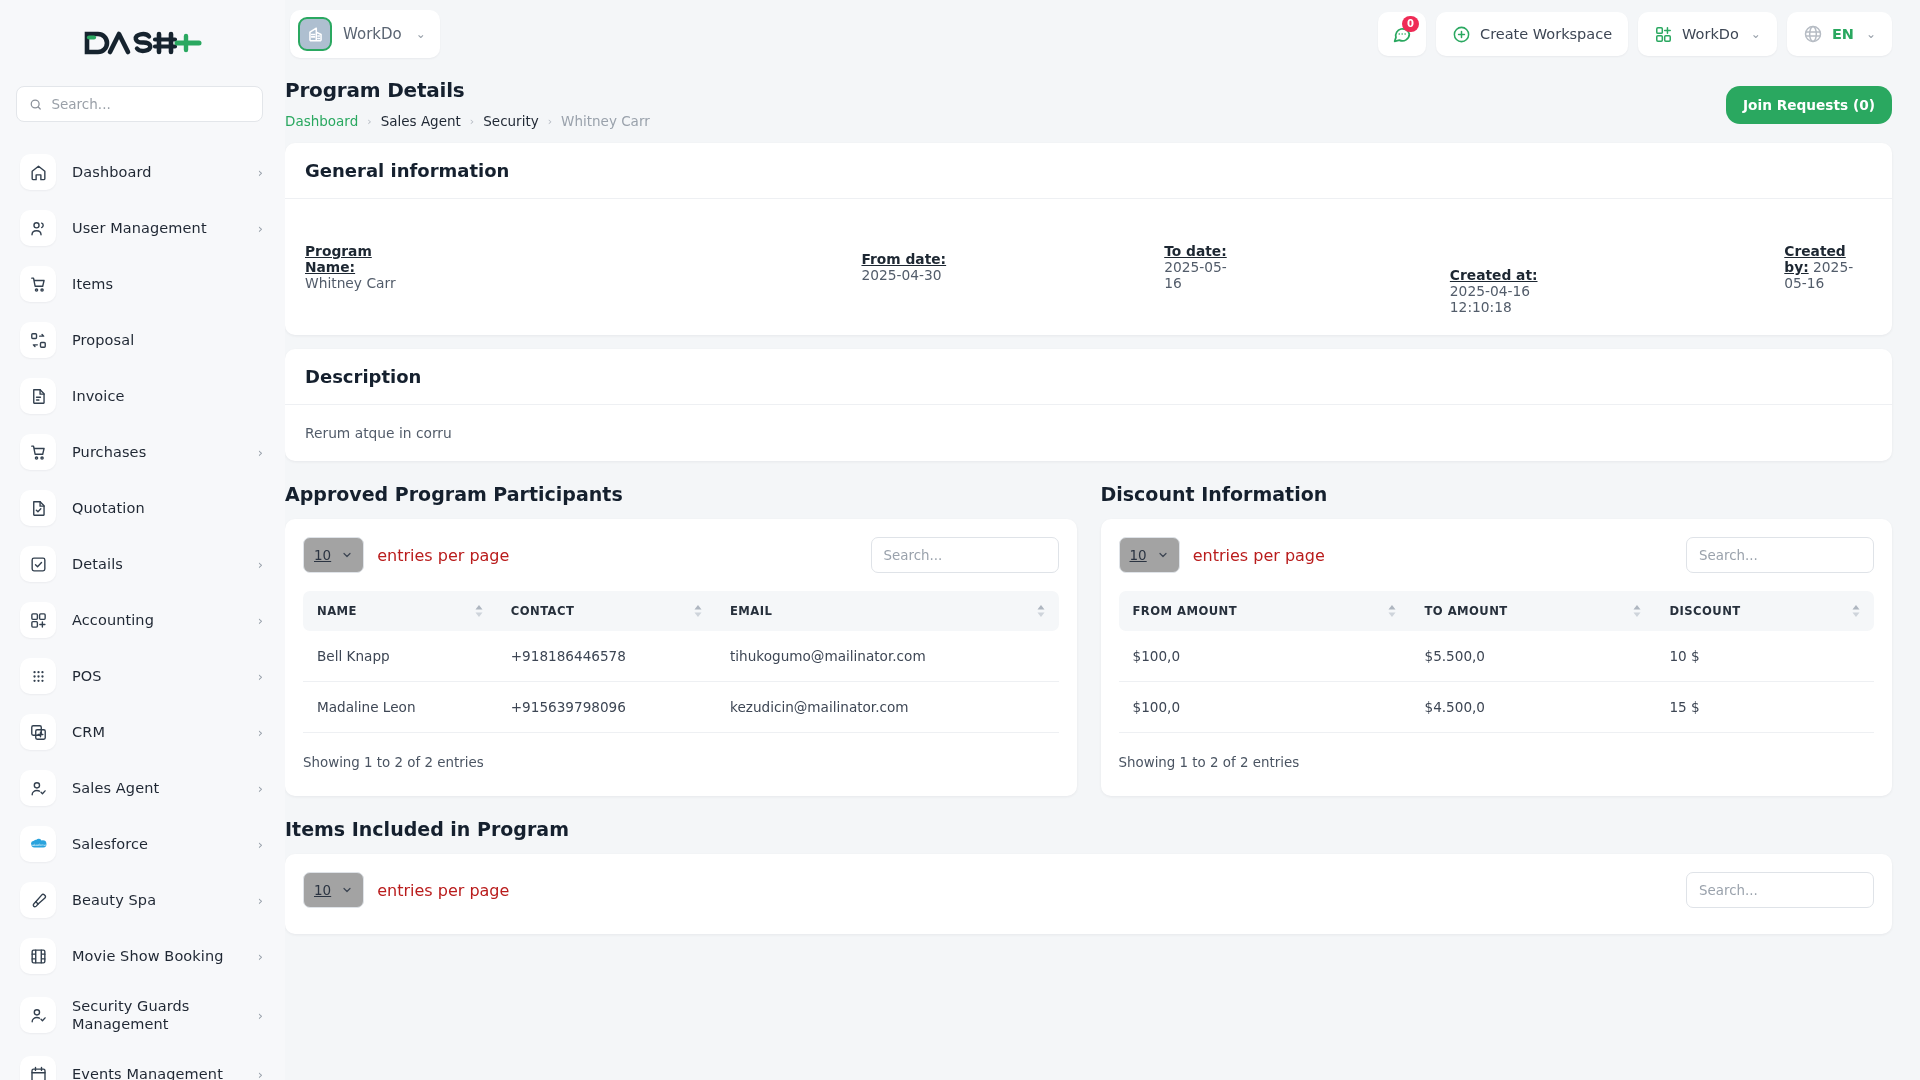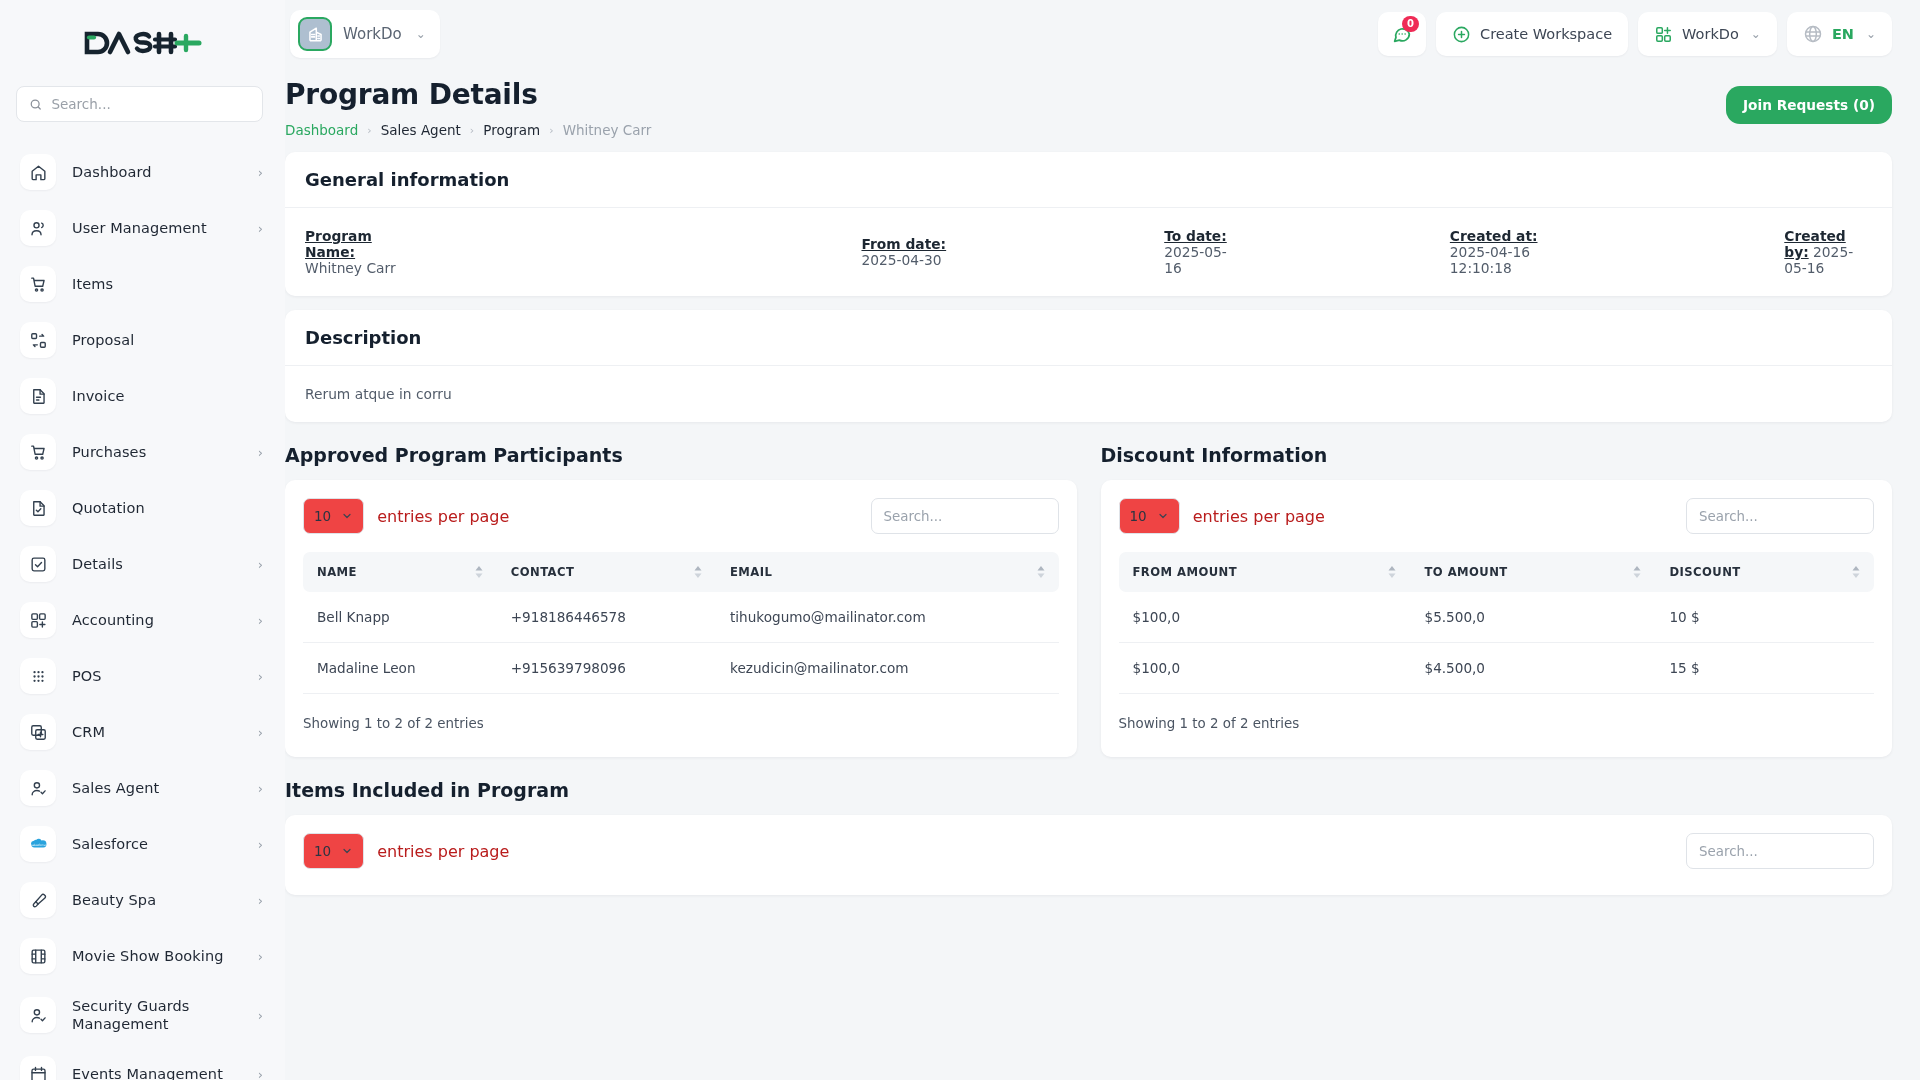--- a/index.html
+++ b/index.html
@@ -75,21 +75,21 @@
   .tb-icon-btn { width: 48px; padding: 0; justify-content: center; position: relative; }
   .badge {
     position: absolute; top: 4px; right: 7px; background: #ef2b56; color: #fff;
     font-size: 10px; line-height: 1; border-radius: 9px; padding: 3px 5px; font-weight: 700;
   }
   .chev-sm { color: #98a0aa; font-size: 12px; margin-left: 3px; }
   .lang-txt { color: #2aa860; font-weight: 600; font-size: 14.5px; }
 
   .content { flex: 1; padding: 0 28px 0 0; overflow: hidden; }
   .page-head { display: flex; align-items: flex-start; padding: 10px 0 0 0; }
-  .page-title { font-size: 28px; font-weight: 700; color: #15202e; letter-spacing: -.2px; }
+  .page-title { font-size: 20px; font-weight: 700; color: #15202e; letter-spacing: -.2px; }
   .crumbs { display: flex; align-items: center; gap: 9px; margin-top: 11px; font-size: 13.5px; }
   .crumbs .c0 { color: #2aa860; }
   .crumbs .cm { color: #1f2733; }
   .crumbs .clast { color: #9aa2ac; }
   .crumbs .sep { color: #b4bac2; font-size: 11px; }
   .join-btn {
     margin-left: auto; background: #2aa860; color: #fff; border: 0; border-radius: 14px;
     padding: 11px 17px; font-size: 13.7px; font-weight: 600; cursor: pointer;
     font-family: "DejaVu Sans", "Liberation Sans", sans-serif; margin-top: 8px;
   }
@@ -109,21 +109,21 @@
   .desc-text { font-size: 13.8px; color: #525c6a; }
 
   .two-col { display: flex; gap: 24px; margin-top: 22px; }
   .col { flex: 1; min-width: 0; }
   .sec-title { font-size: 19px; font-weight: 700; color: #15202e; margin-bottom: 14px; }
   .tbl-card { background: #fff; border-radius: 10px; box-shadow: 0 1px 3px rgba(16,24,40,.06); padding: 18px 18px 26px; }
   .tbl-top { display: flex; align-items: center; }
   .per-page-sel {
     border: 1px solid #dfe3e8; border-radius: 7px; height: 36px; min-width: 60px;
     display: flex; align-items: center; justify-content: center; gap: 10px;
-    padding: 0 10px; font-size: 13.5px; color: #2b3442; cursor: pointer; background: #ef4444;
+    padding: 0 10px; font-size: 13.5px; color: #2b3442; cursor: pointer; background: #a3a3a3; text-decoration: underline;
   }
   .per-page-lbl { margin-left: 13px; font-size: 16px; color: #b91c1c; }
   .tbl-search {
     margin-left: auto; border: 1px solid #dfe3e8; border-radius: 7px; height: 36px;
     width: 188px; padding: 0 12px; font-size: 13.4px; color: #6c7682; outline: 0;
     font-family: "DejaVu Sans", "Liberation Sans", sans-serif; background: #fff;
   }
   .tbl-search::placeholder { color: #9aa2ac; }
   table { width: 100%; border-collapse: collapse; margin-top: 18px; }
   thead th {
@@ -413,36 +413,36 @@
   <div class="content">
 
     <div class="page-head">
       <div>
         <div class="page-title">Program Details</div>
         <div class="crumbs">
           <span class="c0">Dashboard</span>
           <span class="sep">›</span>
           <span class="cm">Sales Agent</span>
           <span class="sep">›</span>
-          <span class="cm">Program</span>
+          <span class="cm">Security</span>
           <span class="sep">›</span>
           <span class="clast">Whitney Carr</span>
         </div>
       </div>
       <button class="join-btn">Join Requests (0)</button>
     </div>
 
     <section class="card">
       <div class="card-head">General information</div>
       <div class="card-body">
         <div class="info-row" id="info-row">
             <div class="info-item" style="margin-left: 0px;"><b>Program Name:</b> <span>Whitney Carr</span></div>
             <div class="info-item" style="margin-left: 448px;"><b>From date:</b> <span>2025-04-30</span></div>
             <div class="info-item" style="margin-left: 218px;"><b>To date:</b> <span>2025-05-16</span></div>
-            <div class="info-item" style="margin-left: 212px;"><b>Created at:</b> <span>2025-04-16 12:10:18</span></div>
+            <div class="info-item" style="margin-left: 212px; margin-top: 48px;"><b>Created at:</b> <span>2025-04-16 12:10:18</span></div>
             <div class="info-item" style="margin-left: 215px;"><b>Created by:</b> <span>2025-05-16</span></div>
           </div>
       </div>
     </section>
 
     <section class="card">
       <div class="card-head">Description</div>
       <div class="card-body">
         <div class="desc-text">Rerum atque in corru</div>
       </div>

